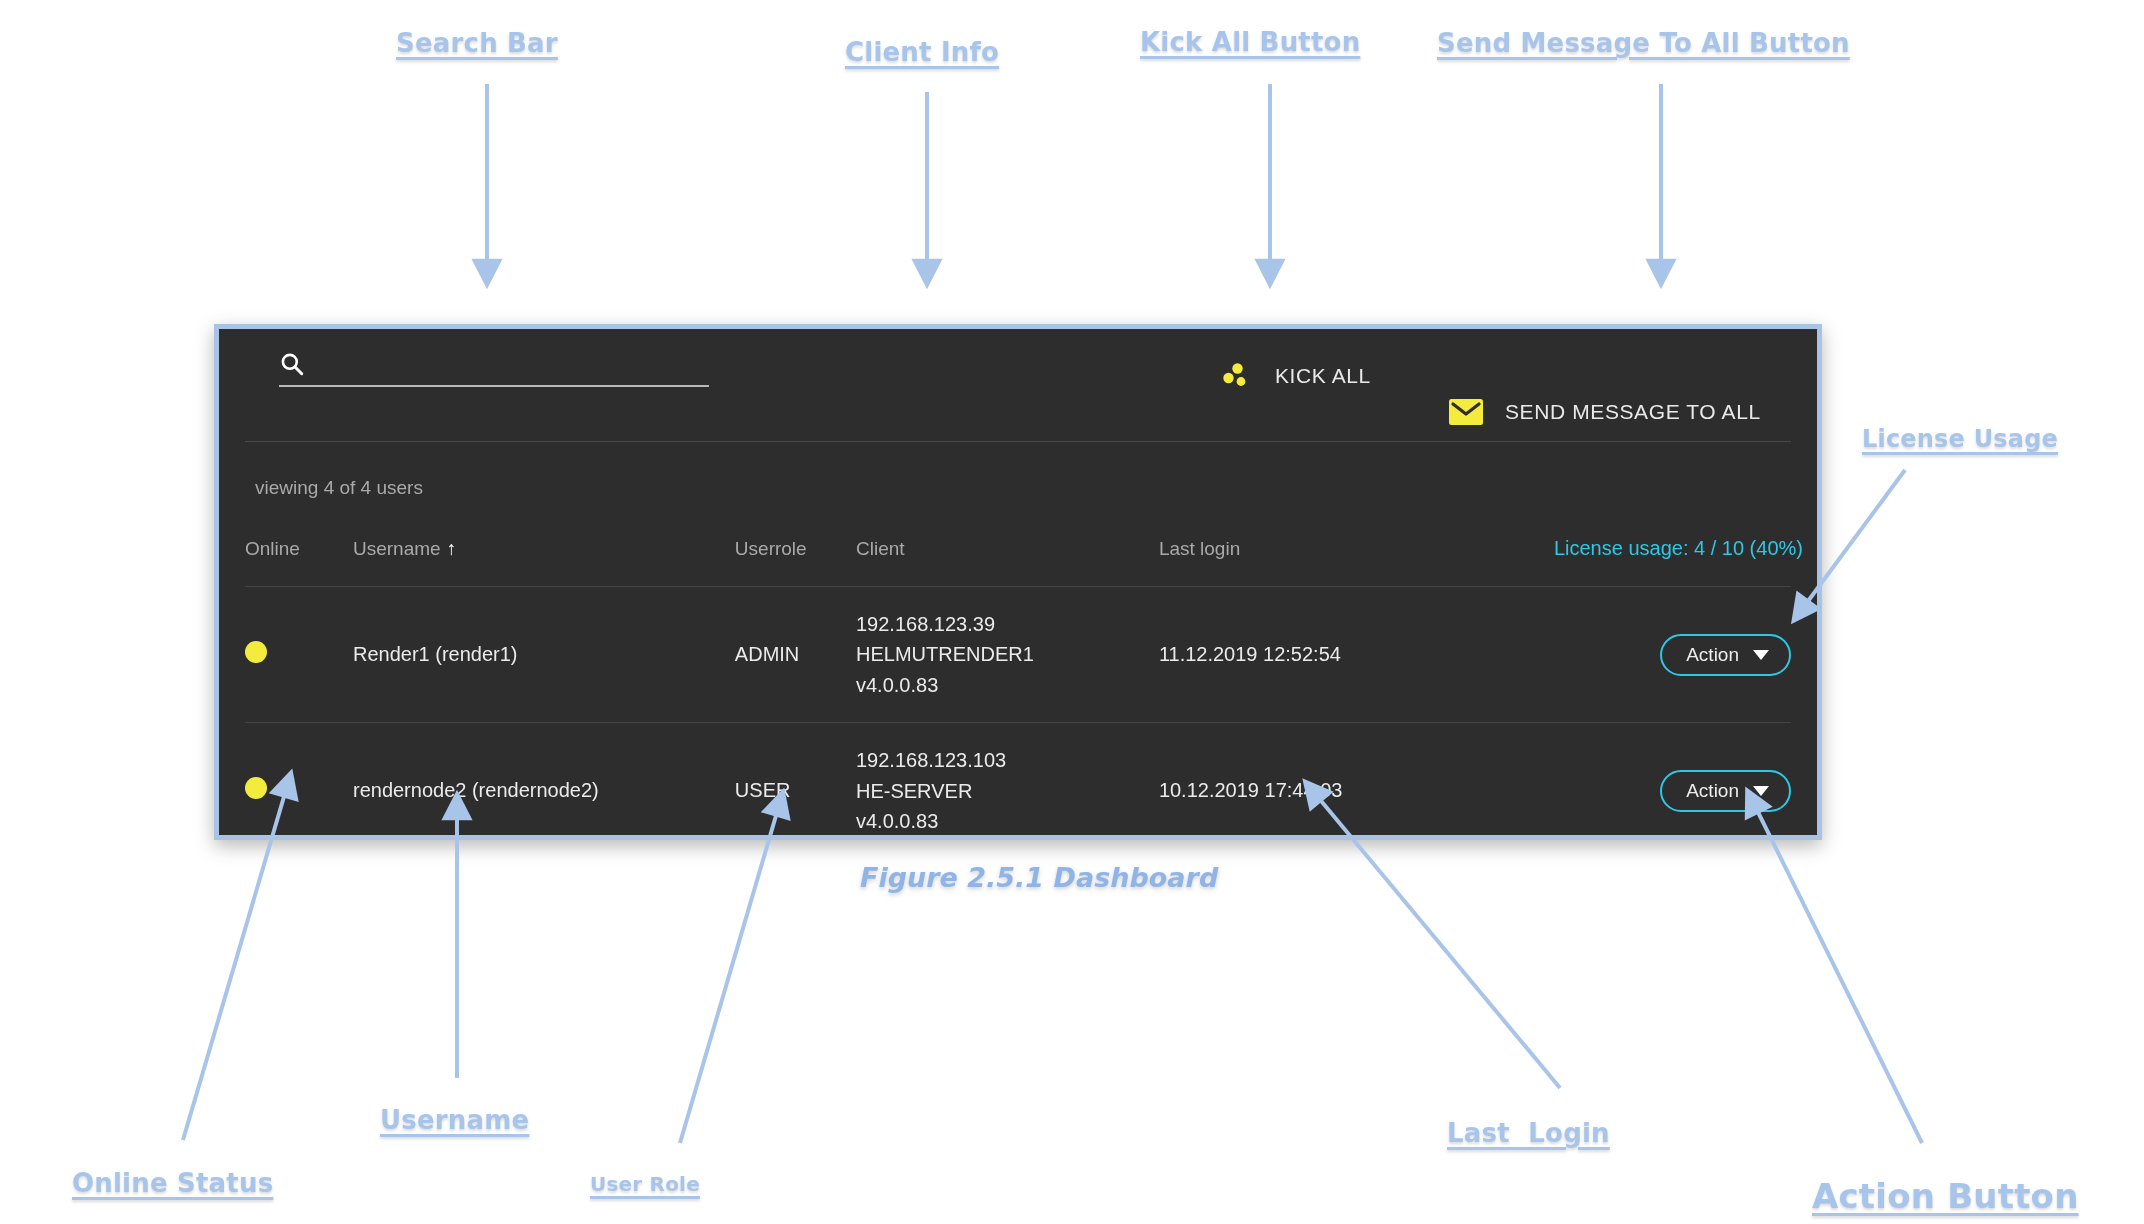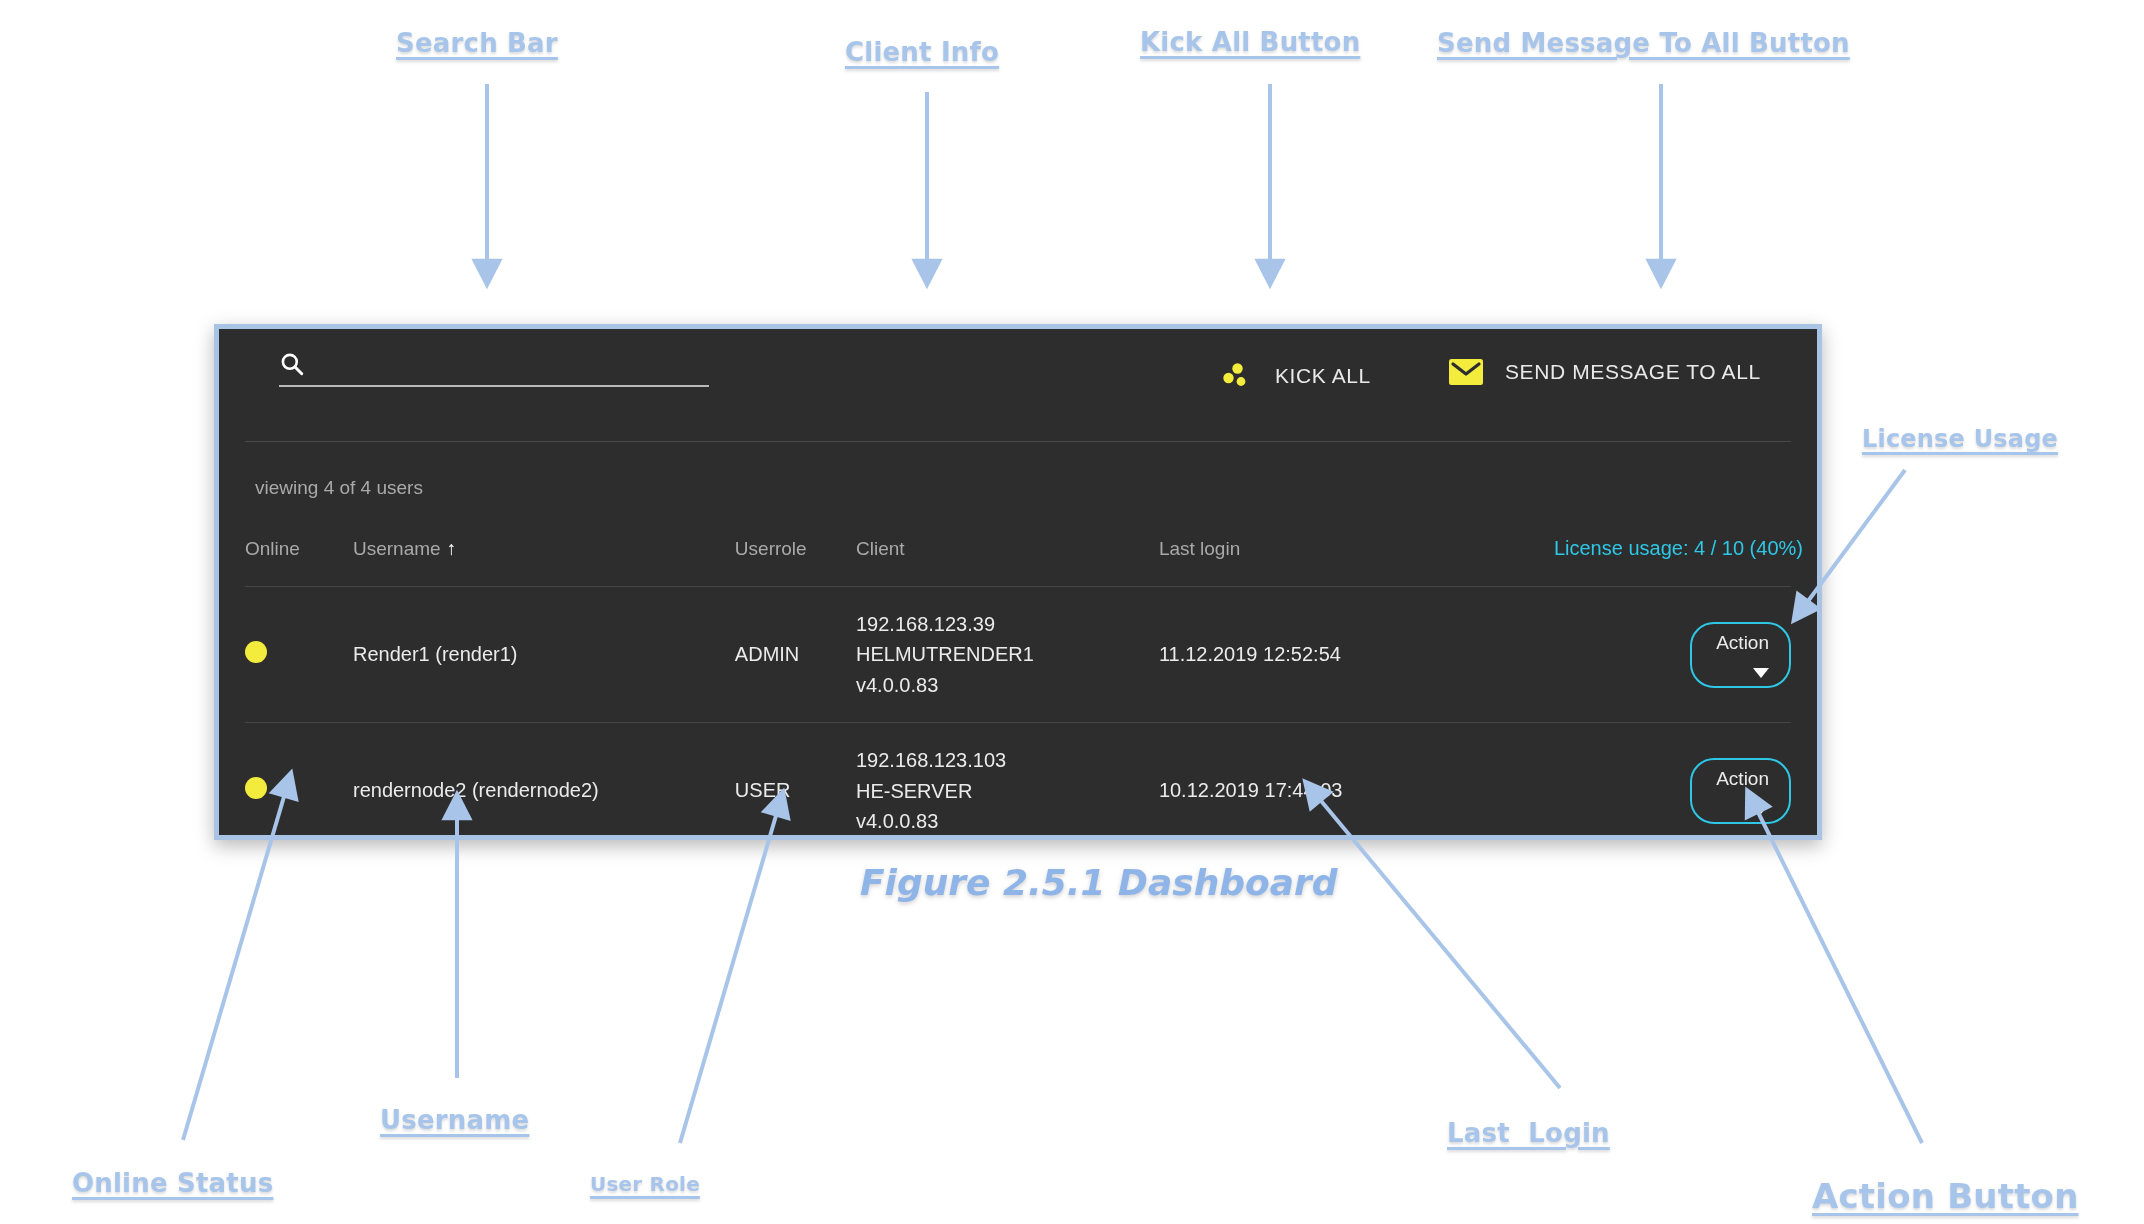--- a/index.html
+++ b/index.html
@@ -101,21 +101,21 @@
     position: absolute;
     top: 30px;
     display: flex;
     align-items: center;
     cursor: pointer;
     background: none;
     border: none;
     padding: 0;
   }
   #kick-all-button { left: 1000px; }
-  #send-message-button { left: 1230px; }
+  #send-message-button { left: 1230px; margin-top: 40px; }
   .tool-label {
     color: #e9e9e9;
     font-size: 21px;
     letter-spacing: 0.6px;
     margin-left: 22px;
     font-family: "Liberation Sans", sans-serif;
     white-space: nowrap;
   }
   .kick-icon { width: 34px; height: 34px; display: block; }
   .mail-icon { width: 34px; height: 26px; display: block; }
@@ -189,31 +189,30 @@
     display: inline-block;
     width: 22px;
     height: 22px;
     border-radius: 50%;
     background: #f4ec3c;
   }
   .client-cell div { line-height: 1.52; white-space: nowrap; }
   .action-cell { text-align: right; }
   .action-btn {
     display: inline-flex;
-    align-items: flex-end;
+    align-items: center;
     gap: 14px;
     background: transparent;
     border: 2px solid #2ec8e6;
     border-radius: 24px;
     color: #ececec;
     font-size: 19px;
     padding: 8px 20px 8px 24px;
     cursor: pointer;
     font-family: "Liberation Sans", sans-serif;
-    flex-direction: column;
   }
   .caret {
     width: 0; height: 0;
     border-left: 8px solid transparent;
     border-right: 8px solid transparent;
     border-top: 10px solid #ffffff;
     display: inline-block;
   }
 </style>
 </head>
@@ -348,14 +347,14 @@
     <div class="anno-label" style="left: 396px; top: 28px; font-size: 26px;">Search Bar</div>
     <div class="anno-label" style="left: 845px; top: 37px; font-size: 26px;">Client Info</div>
     <div class="anno-label" style="left: 1140px; top: 27px; font-size: 26px;">Kick All Button</div>
     <div class="anno-label" style="left: 1437px; top: 28px; font-size: 26px;">Send Message To All Button</div>
     <div class="anno-label" style="left: 1862px; top: 425px; font-size: 24px;">License Usage</div>
     <div class="anno-label" style="left: 72px; top: 1168px; font-size: 26px;">Online Status</div>
     <div class="anno-label" style="left: 380px; top: 1105px; font-size: 26px;">Username</div>
     <div class="anno-label" style="left: 590px; top: 1172px; font-size: 20px;">User Role</div>
     <div class="anno-label" style="left: 1447px; top: 1118px; font-size: 26px;">Last  Login</div>
     <div class="anno-label" style="left: 1812px; top: 1176px; font-size: 34px;">Action Button</div>
-    <div class="anno-caption" style="left: 860px; top: 862px; font-size: 36px;">Figure 2.5.1 Dashboard</div>
+    <div class="anno-caption" style="left: 860px; top: 862px; font-size: 27px;">Figure 2.5.1 Dashboard</div>
   </div>
 
 </body></html>

